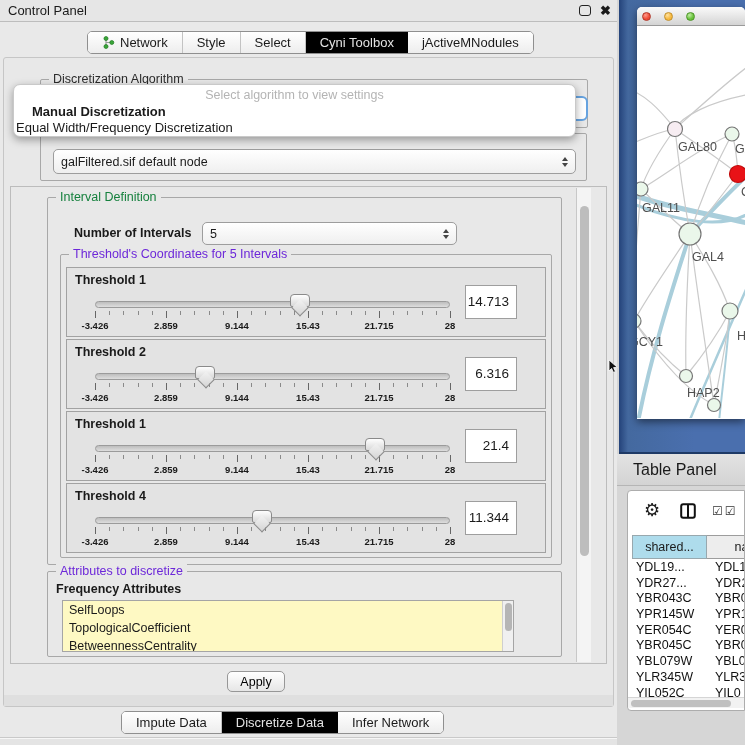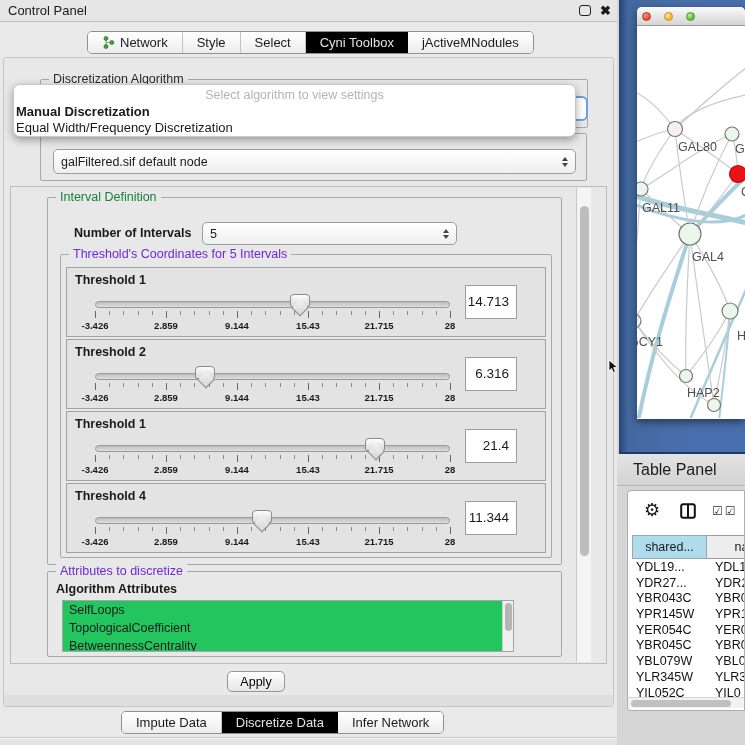--- a/index.html
+++ b/index.html
@@ -36,21 +36,21 @@
   .legend.plain { color:#2b2b2b; }
 
   .fs-disc { left:40px; top:79px; width:548px; height:49px; z-index:1; background:#e8e8e8; }
   .combo-behind { position:absolute; left:470px; top:96px; width:118px; height:25px; z-index:2;
                   background:#fff; border:2px solid #66a3e0; border-radius:6px; }
   .popup { position:absolute; left:13px; top:84px; width:563px; height:53px; z-index:10;
            background:#fff; border:1px solid #c9c9c9; border-radius:7px;
            box-shadow:0 3px 9px rgba(0,0,0,0.35); padding-top:2px; overflow:hidden; }
   .pop-ph { text-align:center; color:#b4b4b4; height:17px; line-height:17px; }
   .pop-opt { height:16px; line-height:16px; padding-left:2px; font-size:13px; }
-  .pop-opt.bold { font-weight:bold; }
+  .pop-opt.bold { font-weight:bold;margin-left:16px; }
 
   .fs-tdata { left:40px; top:133px; width:547px; height:48px; background:#e8e8e8; }
   .combo { display:flex; align-items:center; justify-content:space-between; padding:0 7px;
            background:linear-gradient(#ffffff,#efefef); border:1px solid #9d9d9d; border-radius:5px; }
   .combo-td { position:absolute; left:12px; top:15px; width:523px; height:25px; }
   .stepper { display:flex; flex-direction:column; align-items:center; gap:2px; }
   .stepper .up { width:0; height:0; border-left:3.5px solid transparent; border-right:3.5px solid transparent;
                  border-bottom:4.5px solid #444; }
   .stepper .dn { width:0; height:0; border-left:3.5px solid transparent; border-right:3.5px solid transparent;
                  border-top:4.5px solid #444; }
@@ -77,21 +77,21 @@
            background:linear-gradient(#fefefe,#d9d9d9); border:1px solid #8a8a8a;
            border-radius:4px 4px 2px 2px; z-index:3; }
   .thumb::after { content:''; position:absolute; left:3.5px; top:6.5px; width:11px; height:11px;
                   background:linear-gradient(135deg,#f2f2f2,#d5d5d5);
                   border-right:1px solid #8a8a8a; border-bottom:1px solid #8a8a8a; transform:rotate(45deg); }
   .vbox { position:absolute; left:398px; top:17px; width:52px; height:34px; background:#fff;
           border:1px solid #9e9e9e; text-align:right; line-height:32px; padding-right:7px; font-size:13.5px; }
 
   .fs-attrs { left:36px; top:384px; width:515px; height:86px; background:#e8e8e8; }
   .attrs-sub { position:absolute; left:8px; top:10px; font-weight:bold; }
-  .listbox { position:absolute; left:14px; top:28px; width:452px; height:52px; background:#22c55e;
+  .listbox { position:absolute; left:14px; top:28px; width:452px; height:52px; background:#fef9c3;
              border:1px solid #a5a5a5; overflow:hidden; }
   .attr-item { height:18px; line-height:18px; padding-left:6px; font-size:12.5px; }
   .lb-scroll { position:absolute; right:0; top:0; width:11px; height:100%; background:#f0f0f0;
                border-left:1px solid #cfcfcf; }
   .lb-thumb { position:absolute; left:1.5px; top:2px; width:7px; height:28px; background:#b5b5b5; border-radius:4px; }
 
   .pb-scroll { position:absolute; left:565px; top:1px; width:15px; height:474px; background:#f4f4f4;
                border-left:1px solid #c8c8c8; }
   .pb-thumb { position:absolute; left:2.5px; top:18px; width:9px; height:350px; background:#bdbdbd; border-radius:5px; }
 
@@ -387,21 +387,21 @@
                 </div>
                 <div class="thumb" style="left: 184.848px;"></div>
                 <div class="vbox">11.344</div>
               </div>
             </div>
         </div>
       </div>
 
       <div class="fieldset fs-attrs">
         <span class="legend blue">Attributes to discretize</span>
-        <div class="attrs-sub">Algorithm Attributes</div>
+        <div class="attrs-sub">Frequency Attributes</div>
         <div class="listbox">
           <div id="attr-items">
               <div class="attr-item">SelfLoops</div>
               <div class="attr-item">TopologicalCoefficient</div>
               <div class="attr-item">BetweennessCentrality</div>
             </div>
           <div class="lb-scroll">
               <div class="lb-thumb"></div>
             </div>
         </div>

